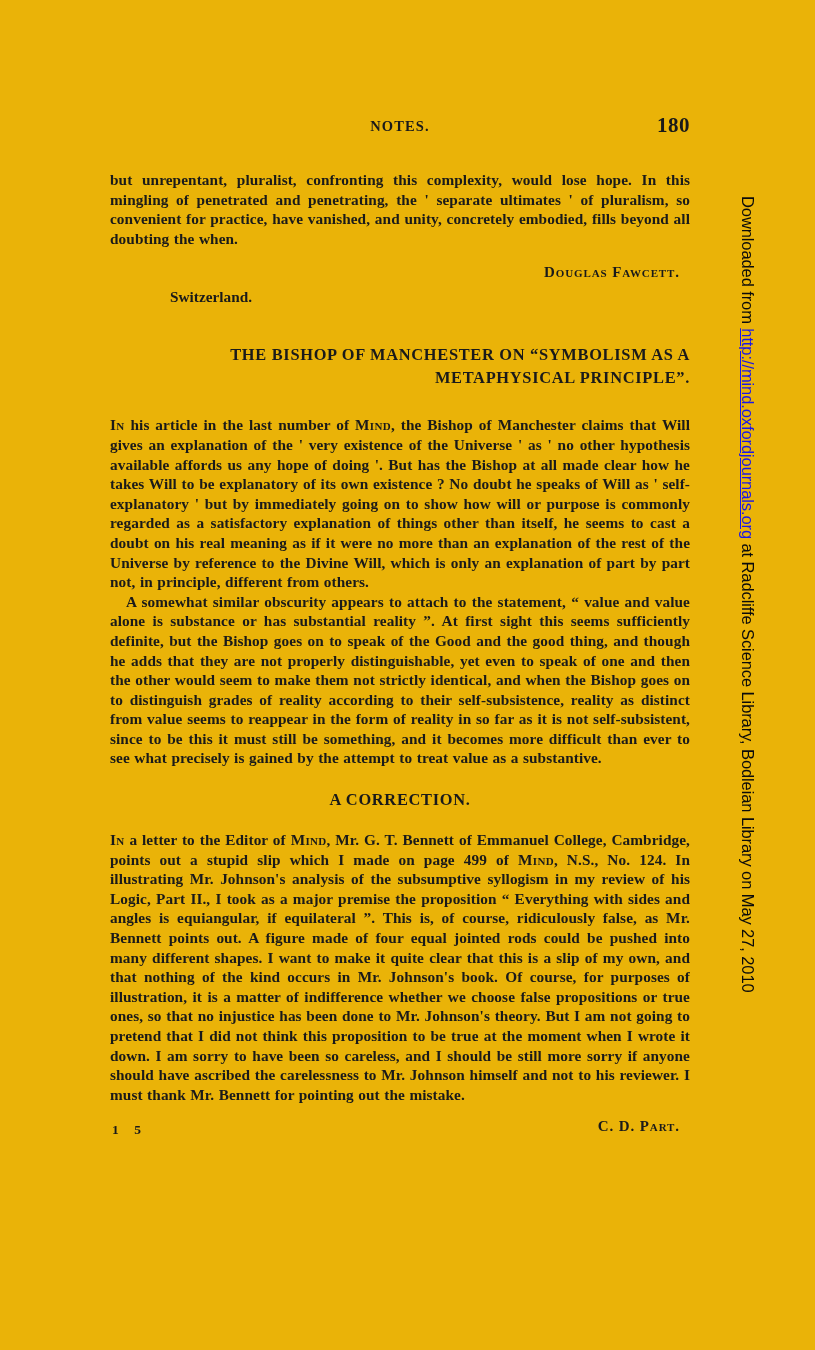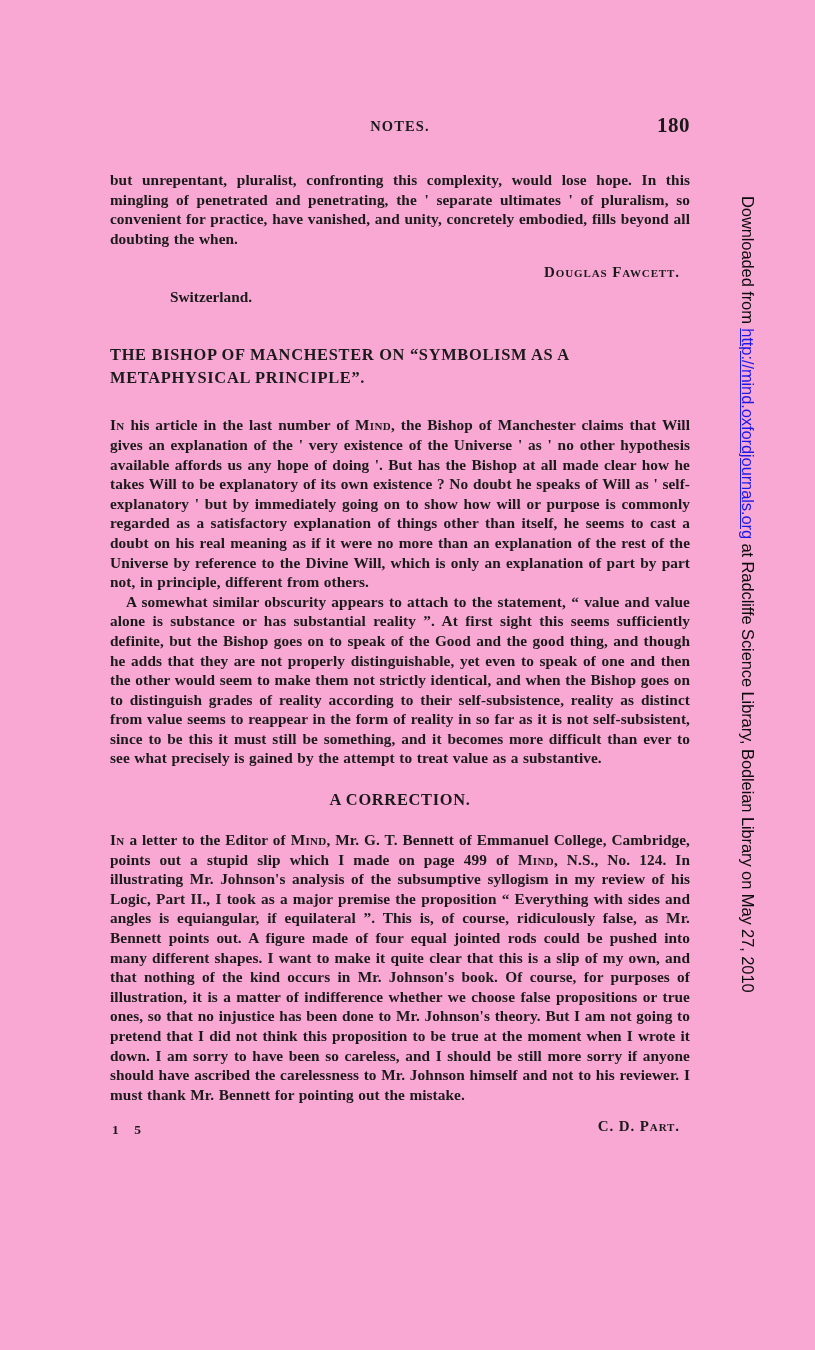--- a/index.html
+++ b/index.html
@@ -15,21 +15,21 @@
     font-family: "Liberation Serif", serif;
     color: #1a1a1a;
   }
 
   
   .page {
     position: absolute;
     left: 0; top: 0;
     width: 815px;
     height: 1350px;
-    background: #f9a8d4;
+    background: #eab308;
   }
 
   .text-block {
     position: absolute;
     left: 110px;
     top: 118px;
     width: 580px;
   }
 
   
@@ -92,21 +92,21 @@
     font-weight: 600;
     line-height: 20px;
     padding-left: 18px;
   }
   .address .line2 { padding-left: 42px; }
 
   
   .article-title {
     margin-top: 36px;
     margin-bottom: 26px;
-    text-align: left;
+    text-align: right;
     font-size: 16.4px;
     font-weight: 700;
     line-height: 23px;
     letter-spacing: 0.7px;
   }
   .section-title {
     margin-top: 22px;
     margin-bottom: 20px;
     text-align: center;
     font-size: 16.4px;

